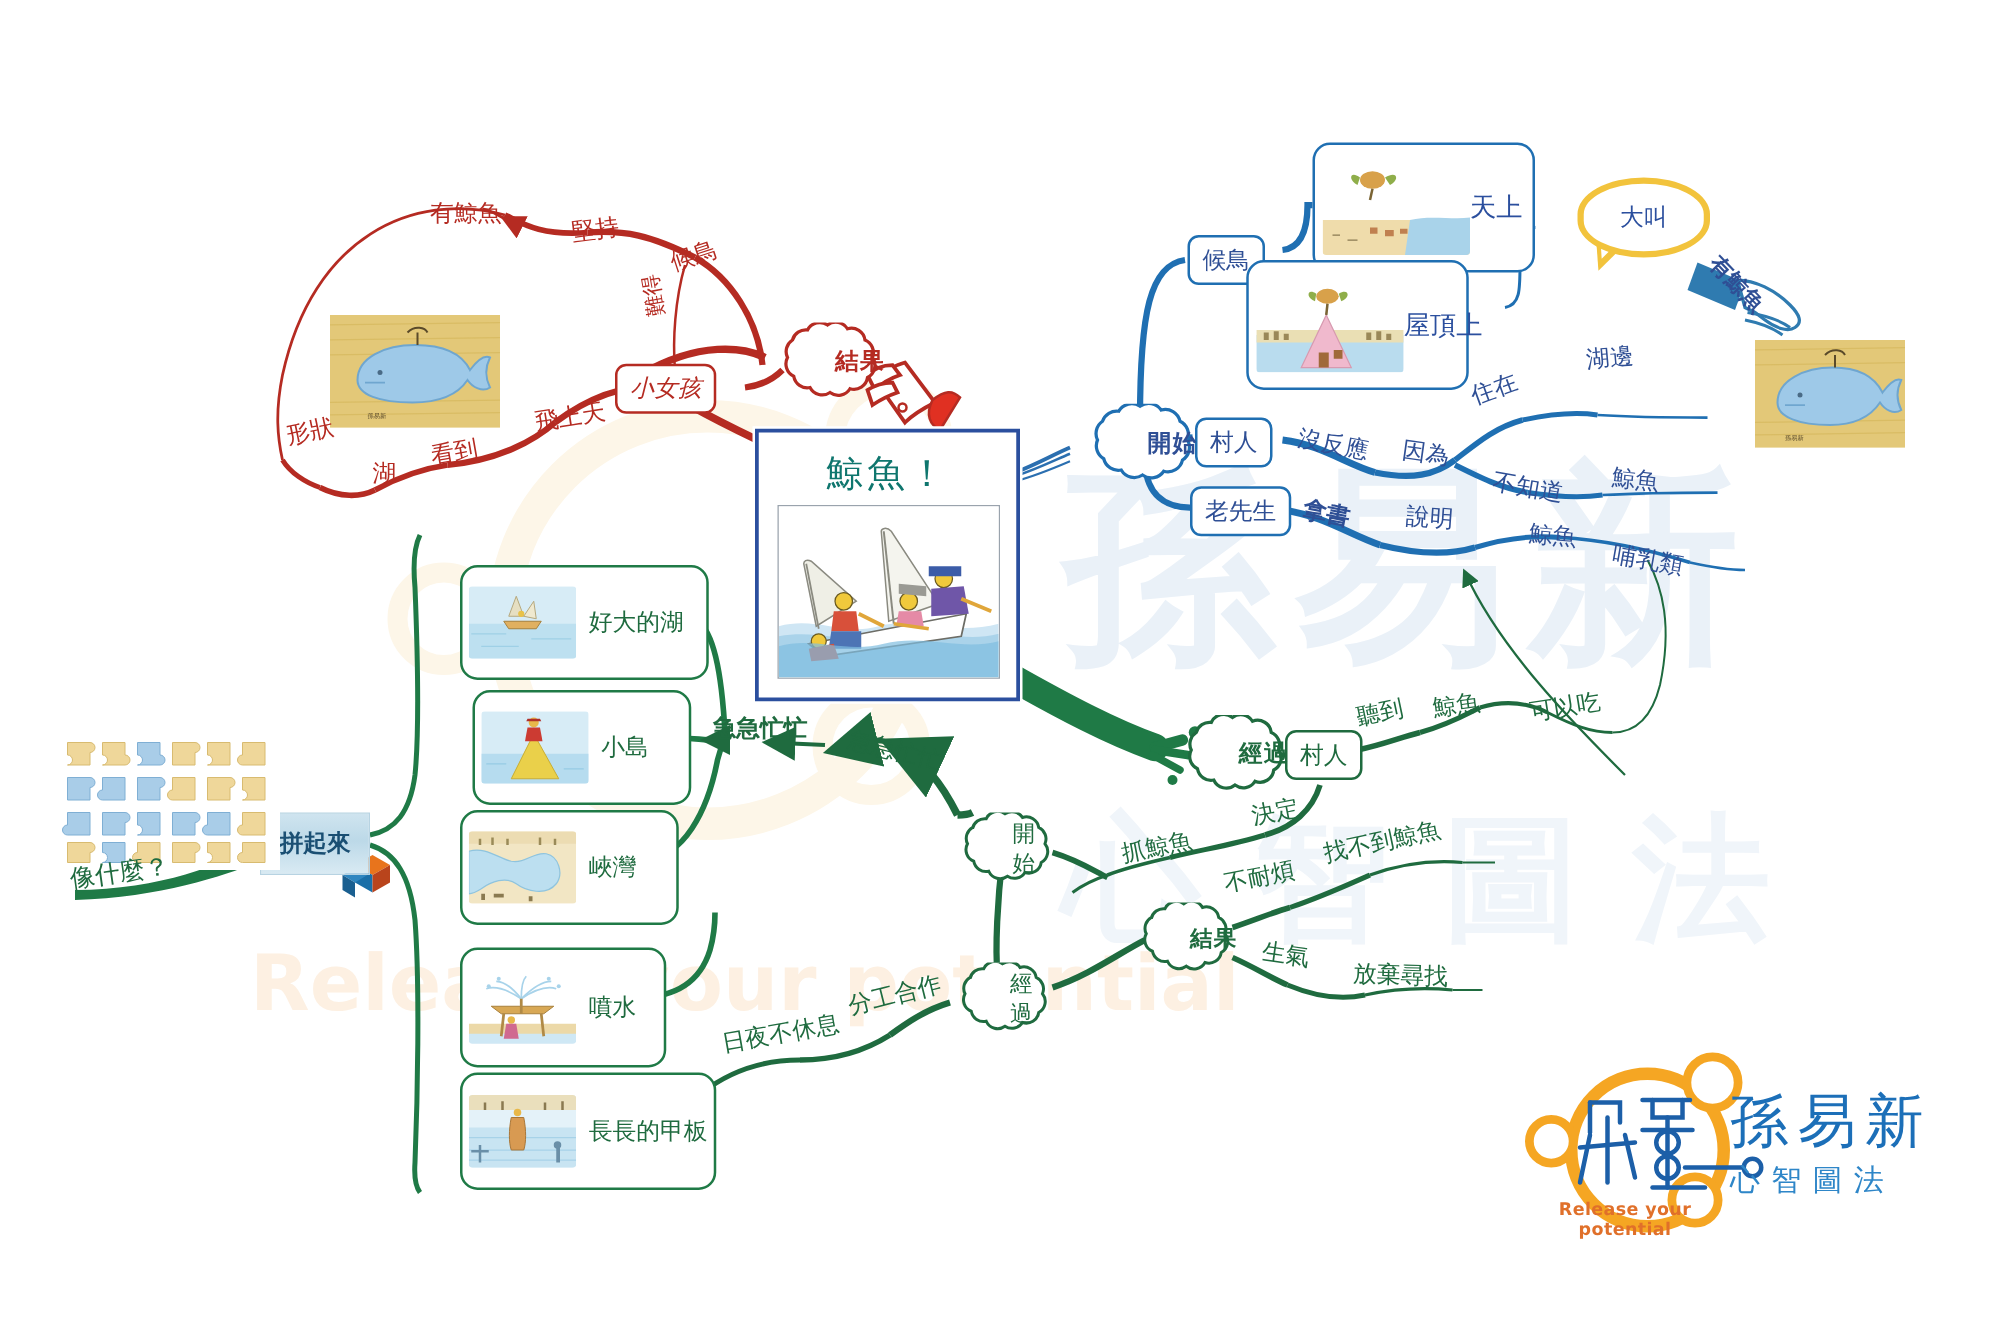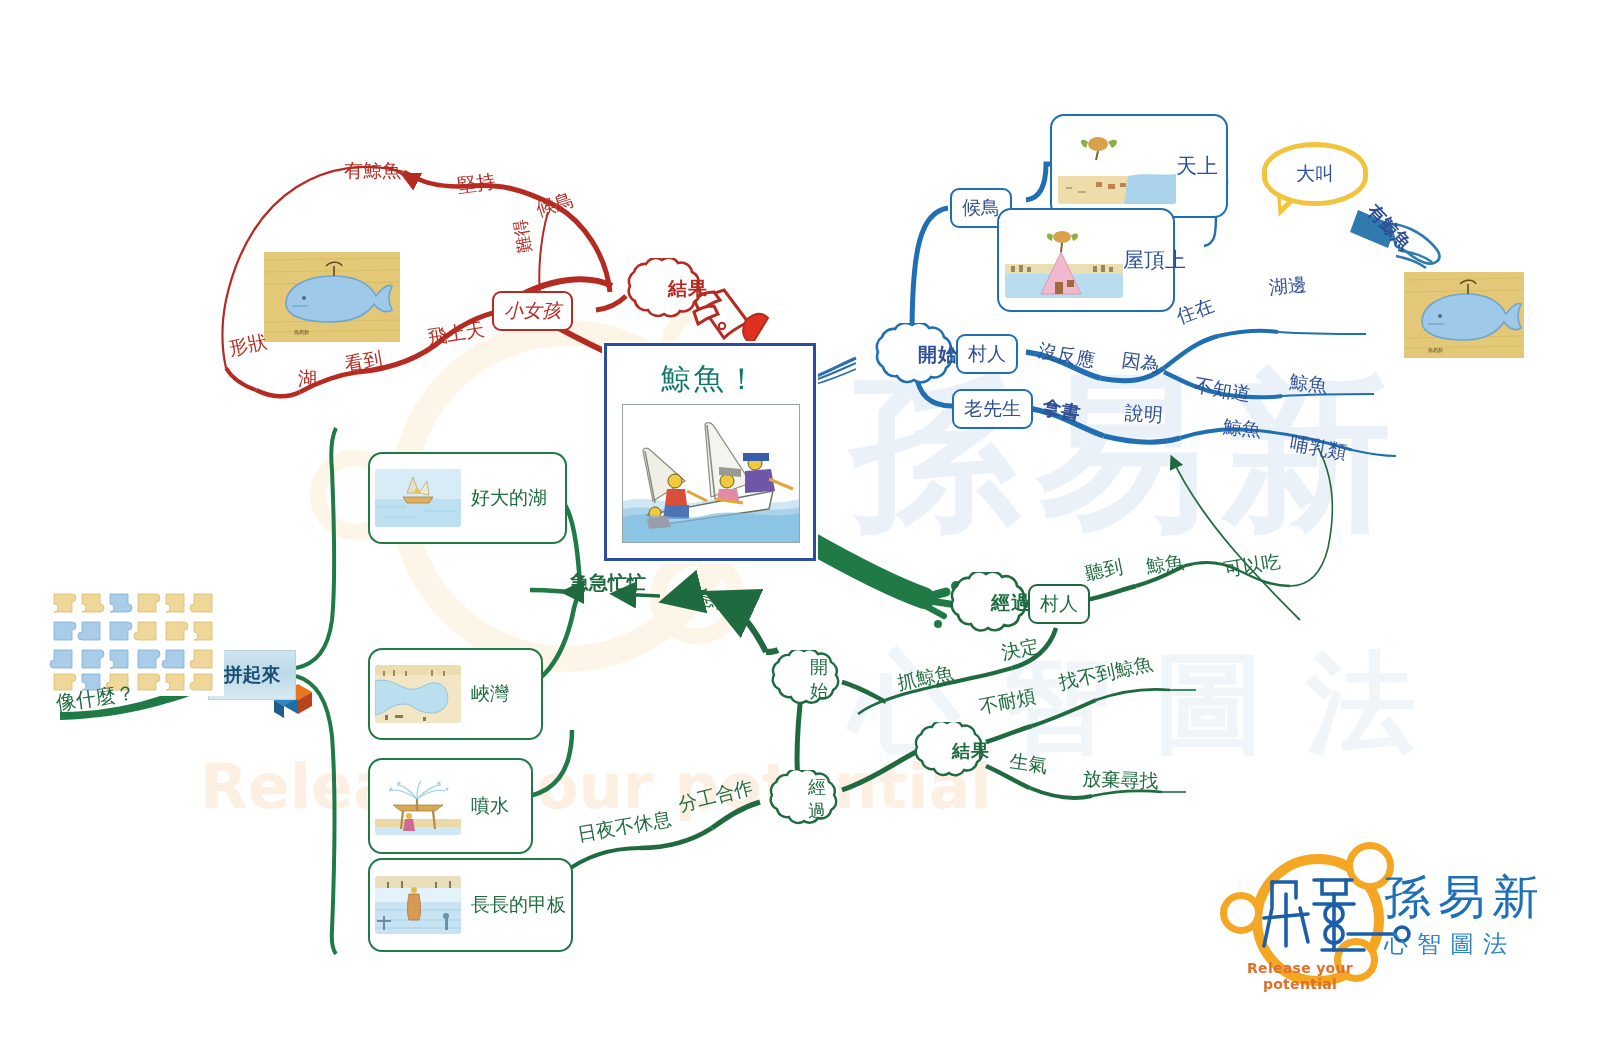--- a/index.html
+++ b/index.html
@@ -561,20 +561,39 @@
         </g>
         <path d="M32,24 L38,8 L44,24 z" fill="#e6dfc2" stroke="#b5a87e" stroke-width="0.8"></path>
         <path d="M44,24 L52,12 L54,26 z" fill="#efe9d0" stroke="#b5a87e" stroke-width="0.8"></path>
         <path d="M28,28 L58,28 L54,34 L32,34 z" fill="#e0b060" stroke="#a6803c" stroke-width="0.8"></path>
         <circle cx="42" cy="22" r="2.5" fill="#e8c24a"></circle>
       </svg>
     </div>
     <span class="clbl">好大的湖</span>
   </div>
 
+  <div class="card" style="position:absolute;left:378px;top:552px;width:154px;height:78px;">
+    <div class="thumb">
+      <svg viewBox="0 0 86 58" width="86" height="58">
+        <rect width="86" height="58" fill="#d7ecf6"></rect>
+        <rect x="0" y="34" width="86" height="24" fill="#b6dcef"></rect>
+        <path d="M24,54 L42,18 L62,54 z" fill="#ead04a" stroke="#c8ad34" stroke-width="0.8"></path>
+        <g transform="translate(36,4)">
+          <circle cx="6" cy="5" r="4" fill="#e8b84a"></circle>
+          <path d="M1,9 L11,9 L13,20 L-1,20 z" fill="#cc3b32"></path>
+          <path d="M1,2 L11,2 L12,4 L0,4 z" fill="#b0302a"></path>
+        </g>
+        <g stroke="#96cbe4" stroke-width="1">
+          <line x1="4" y1="42" x2="20" y2="42"></line>
+            <line x1="66" y1="46" x2="82" y2="46"></line>
+        </g>
+      </svg>
+    </div>
+    <span class="clbl">小島</span>
+  </div>
 
   <div class="card" style="position:absolute;left:368px;top:648px;width:154px;height:78px;">
     <div class="thumb">
       <svg viewBox="0 0 86 58" width="86" height="58">
         <rect width="86" height="58" fill="#f2e6c4"></rect>
         <path d="M0,16 C14,12 24,22 34,24 C46,26 52,16 62,18 C72,20 76,34 70,42
                  C62,52 46,48 38,42 C30,36 18,40 10,46 C4,50 0,50 0,50 z" fill="#bcdff0" stroke="#8fc4de" stroke-width="1"></path>
         <rect x="0" y="0" width="86" height="10" fill="#ecdcb2"></rect>
         <g fill="#9a8a58">
           <rect x="8" y="6" width="2" height="5"></rect>

